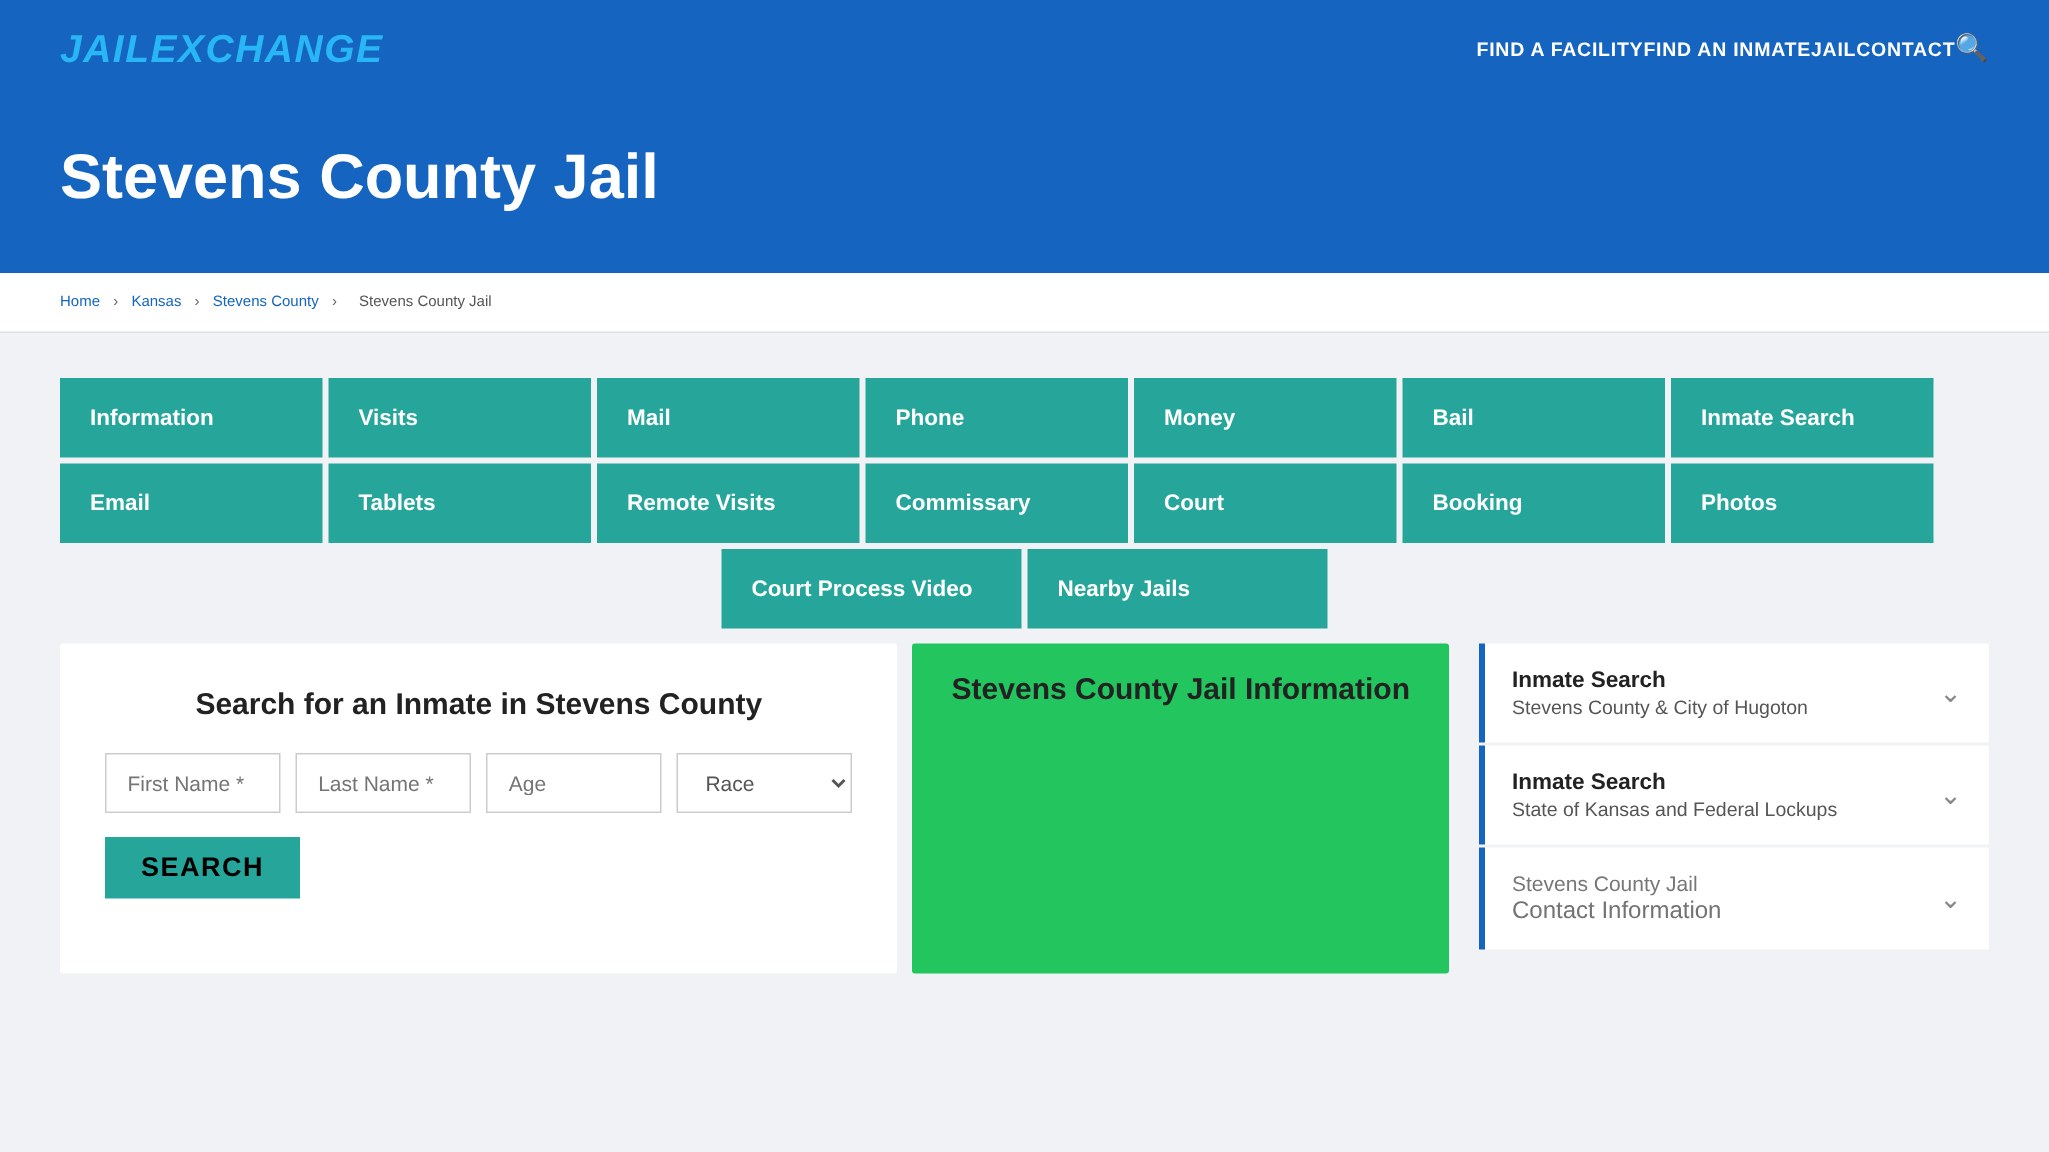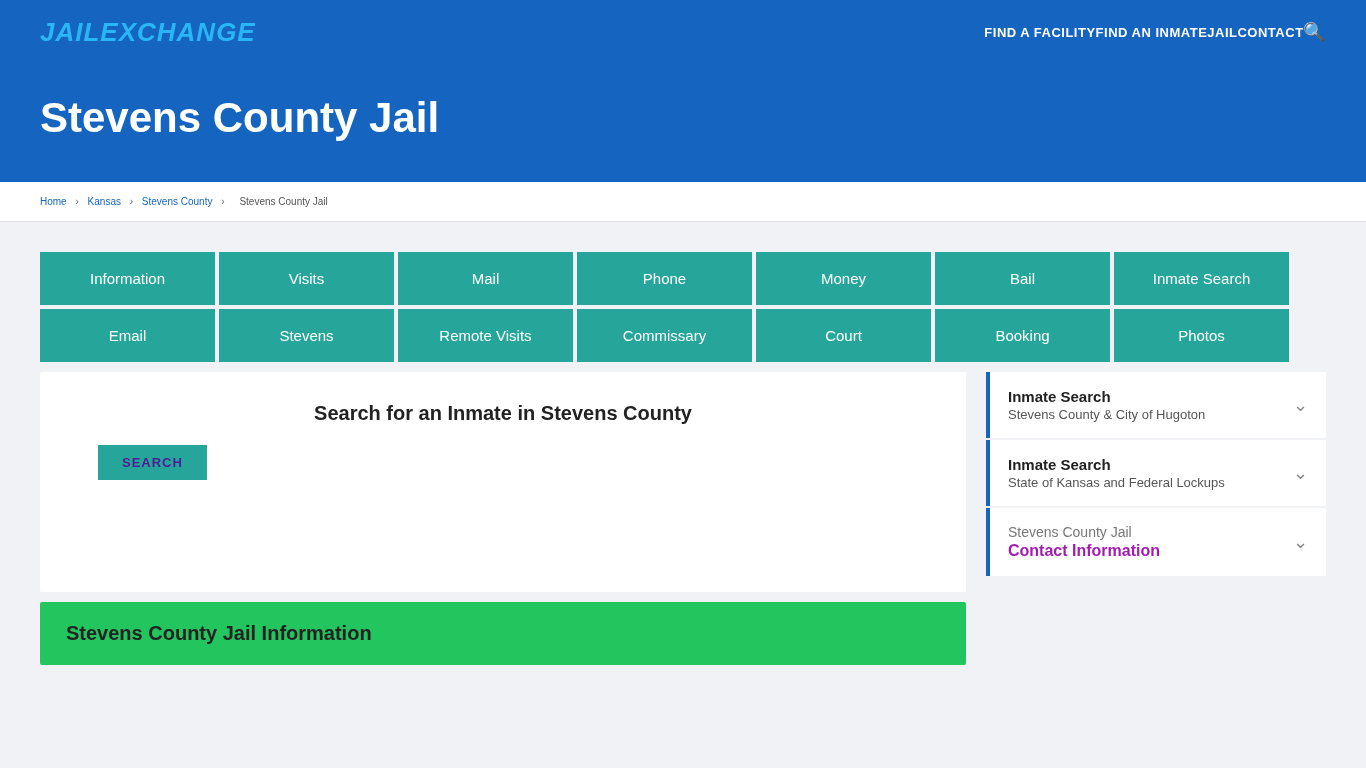--- a/index.html
+++ b/index.html
@@ -75,26 +75,26 @@
     .main {
       background: #f0f2f5;
       padding: 30px 40px;
     }
     .grid-btn {
       background: #26a69a;
       color: white;
       border: none;
       padding: 18px 20px;
       font-size: 15px;
-      font-weight: 400;
+      font-weight: 700;
       cursor: pointer;
       min-width: 155px;
       flex: 1 1 140px;
       max-width: 175px;
-      text-align: center;
+      text-align: left;
     }
     .grid-row {
       display: flex;
       gap: 4px;
       width: 100%;
     }
     .grid-row-center {
       display: flex;
       gap: 4px;
       justify-content: center;
@@ -135,28 +135,27 @@
       font-size: 14px;
       color: #555;
       flex: 1;
       min-width: 100px;
     }
     .search-fields select {
       background: white;
     }
     .search-btn {
       background: #26a69a;
-      color: #4c1d95;
+      color: #000000;
       border: none;
       padding: 10px 24px;
-      font-size: 13px;
+      font-size: 18px;
       font-weight: 700;
       letter-spacing: 1px;
       cursor: pointer;
-      margin-left: 28px;
     }
 
     
     .info-section {
       background: #22c55e;
       padding: 20px 26px;
       margin-top: 0;
       border-radius: 2px;
     }
     .info-section h2 {
@@ -197,23 +196,23 @@
       font-size: 18px;
     }
 
     
     .sidebar-item.contact .title {
       font-weight: 400;
       font-size: 14px;
       color: #777;
     }
     .sidebar-item.contact .subtitle {
-      font-weight: 700;
+      font-weight: 400;
       font-size: 16px;
-      color: #a21caf;
+      color: #737373;
     }
   </style>
 </head>
 <body>
 
 <header class="header">
   <div class="logo">
     <span>JAIL</span><span style="color: rgb(41, 182, 246);">EXCHANGE</span>
   </div>
   <nav class="nav">
@@ -246,35 +245,47 @@
     <button class="grid-btn">Visits</button>
     <button class="grid-btn">Mail</button>
     <button class="grid-btn">Phone</button>
     <button class="grid-btn">Money</button>
     <button class="grid-btn">Bail</button>
     <button class="grid-btn">Inmate Search</button>
   </div>
 
   <div class="grid-row" style="margin-top:4px;">
     <button class="grid-btn">Email</button>
-    <button class="grid-btn">Stevens</button>
+    <button class="grid-btn">Tablets</button>
     <button class="grid-btn">Remote Visits</button>
     <button class="grid-btn">Commissary</button>
     <button class="grid-btn">Court</button>
     <button class="grid-btn">Booking</button>
     <button class="grid-btn">Photos</button>
   </div>
 
+  <div class="grid-row-center" style="margin-top:4px;">
+    <button class="grid-btn" style="max-width:200px;">Court Process Video</button>
+    <button class="grid-btn" style="max-width:200px;">Nearby Jails</button>
+  </div>
 
   <div class="content-area">
 
-    <div style="flex:1; display:flex; flex-direction:column; gap:10px;">
+    <div style="flex:1; display:flex; flex-direction:row; gap:10px;">
 
       <div class="search-section">
         <h2>Search for an Inmate in Stevens County</h2>
+        <div class="search-fields">
+          <input type="text" placeholder="First Name *" style="">
+          <input type="text" placeholder="Last Name *" style="">
+          <input type="text" placeholder="Age" style="">
+          <select>
+            <option>Race</option>
+          </select>
+        </div>
         <button class="search-btn">SEARCH</button>
       </div>
 
       <div class="info-section">
         <h2>Stevens County Jail Information</h2>
       </div>
     </div>
 
     <div class="sidebar">
       <div class="sidebar-item">

